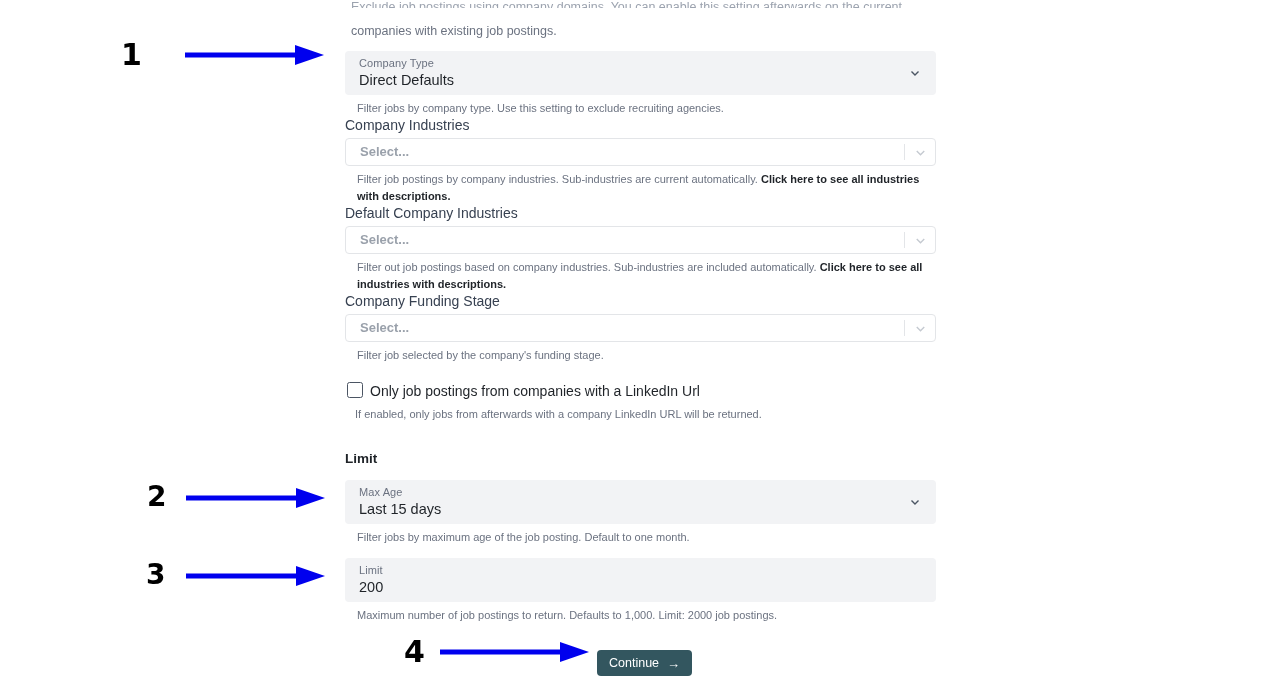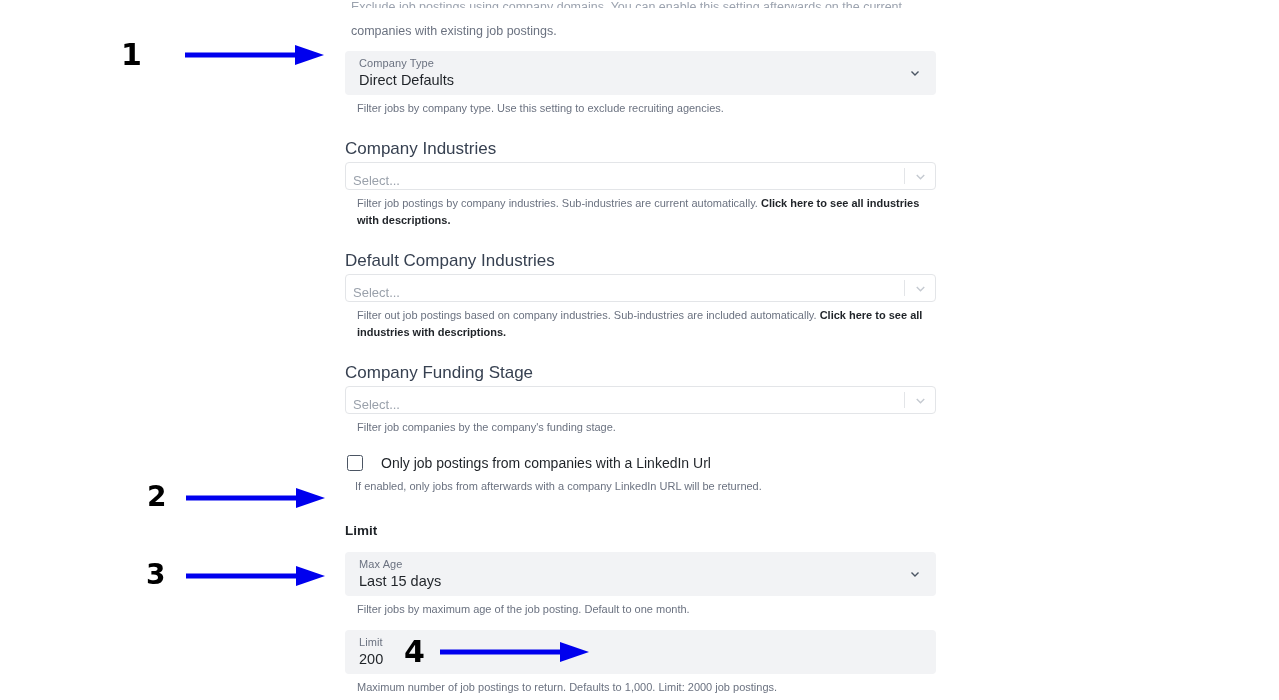--- a/index.html
+++ b/index.html
@@ -62,35 +62,36 @@
     position: absolute;
     right: 14px;
     top: 50%;
     transform: translateY(-50%);
     width: 14px; height: 14px;
     color: #4b5563;
   }
 
   
   .plain-label {
-    font-size: 17px;
+    font-size: 14px;
     color: #374151;
     line-height: 16px;
-    margin-top: 24px;
+    margin-top: 0;
   }
   .select-box {
     position: relative;
     margin-top: 5px;
     height: 28px;
     border: 1px solid #e3e5e8;
     border-radius: 4px;
     background: #fff;
     display: flex;
-    align-items: flex-end;
-    padding-left: 7px;
+    align-items: center;
+    padding-left: 14px;
+    font-weight: bold;
   }
   .select-placeholder {
     font-size: 13px;
     color: #9aa1ab;
     line-height: 16px;
   }
   .select-right {
     position: absolute;
     right: 0; top: 0; bottom: 0;
     display: flex; align-items: center;
@@ -107,23 +108,23 @@
     font-size: 11px;
     color: #6b7280;
     line-height: 17px;
     margin: 5px 0 0 12px;
     max-width: 590px;
   }
   .help-text b { color: #1f2328; font-weight: 700; }
 
   .checkbox-row {
     display: flex;
-    align-items: center;
+    align-items: flex-start;
     margin-top: 18px;
-    gap: 18px;
+    gap: 7px;
   }
   .checkbox-box {
     width: 16px; height: 16px;
     border: 1.5px solid #4b5563;
     border-radius: 2.5px;
     background: #fff;
     flex: 0 0 auto;
     margin-left: 2px;
   }
   .checkbox-label {
@@ -235,21 +236,21 @@
       <span class="select-placeholder">Select...</span>
       <span class="select-right">
         <span class="select-sep"></span>
         <span class="select-caret">
           <svg viewBox="0 0 20 20" width="15" height="15" fill="none" stroke="currentColor" stroke-width="1.8">
             <path d="M5 8l5 5 5-5"></path>
           </svg>
         </span>
       </span>
     </div>
-    <div class="help-text">Filter job companies by the company's funding stage.</div>
+    <div class="help-text">Filter job selected by the company's funding stage.</div>
 
     <div class="checkbox-row">
       <span class="checkbox-box"></span>
       <span class="checkbox-label">Only job postings from companies with a LinkedIn Url</span>
     </div>
     <div class="help-text tight">If enabled, only jobs from afterwards with a company LinkedIn URL will be returned.</div>
 
     <div class="section-heading">Limit</div>
 
     <div class="filled-field">

